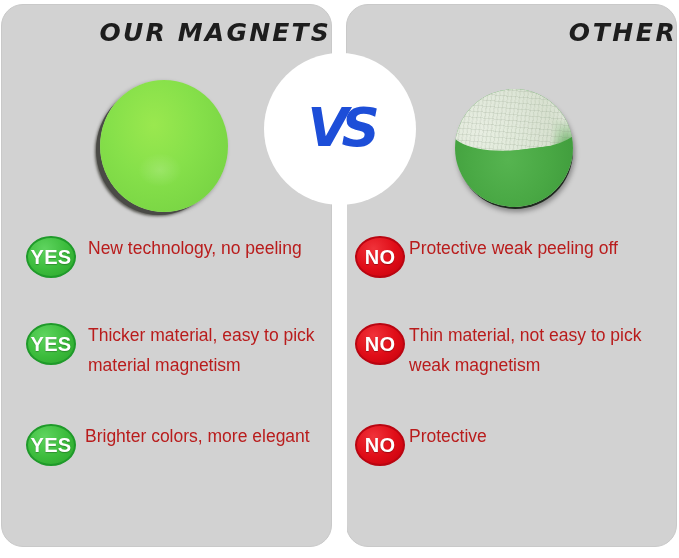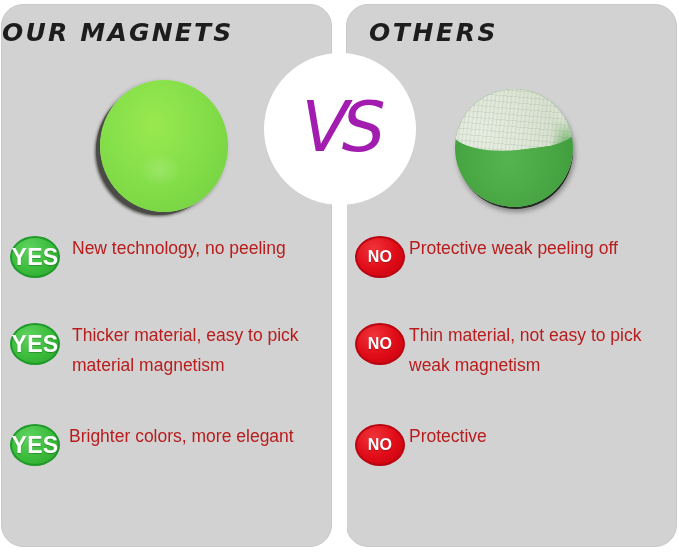--- a/index.html
+++ b/index.html
@@ -35,21 +35,21 @@
   }
   #panel-left  { left: 1px;   }
   #panel-right { left: 346px; }
 
   
   .panel-title {
     position: absolute;
     top: 13px;
     left: 0;
     width: 100%;
-    text-align: left;
+    text-align: right;
     font-family: "DejaVu Sans", sans-serif;
     font-size: 25px;
     font-weight: 600;
     font-style: italic;
     letter-spacing: 2.2px;
     color: #1d1d1d;
     white-space: nowrap;
   }
   #panel-right .panel-title { letter-spacing: 2.6px; padding-left: 22px; }
 
@@ -135,24 +135,24 @@
     height: 152px;
     border-radius: 50%;
     background: #ffffff;
     z-index: 5;
     display: flex;
     align-items: center;
     justify-content: center;
   }
   #vs-badge .vs-text {
     font-family: "DejaVu Sans", sans-serif;
-    font-size: 69px;
-    font-weight: normal;
+    font-size: 53px;
+    font-weight: bold;
     font-style: italic;
-    color: #a21caf;
+    color: #1d4ed8;
     letter-spacing: -7px;
     line-height: 1;
     transform: translateY(-2px);
   }
   #vs-stem {
     position: absolute;
     left: 333px;
     top: 190px;
     width: 14px;
     height: 360px;
@@ -186,28 +186,29 @@
     display: flex;
     align-items: center;
     justify-content: center;
     font-family: "Liberation Sans", sans-serif;
     font-weight: bold;
     color: #ffffff;
     box-sizing: border-box;
     margin-top: 3px;
   }
   .badge-yes {
-    font-size: 23px;
+    font-size: 20px;
     letter-spacing: 0.3px;
     background: radial-gradient(ellipse at 36% 28%, #5fd45f 0%, #3bbb3b 55%, #2ba42b 100%);
     border: 2px solid #1f9a2a;
     text-shadow: 0 1px 1px rgba(0,0,0,0.25);
+    margin-left: 16px;
   }
   .badge-no {
-    font-size: 16px;
+    font-size: 20px;
     letter-spacing: 0.3px;
     background: radial-gradient(ellipse at 36% 28%, #f0333a 0%, #e00d18 52%, #c4000c 100%);
     border: 2px solid #b90511;
     text-shadow: 0 1px 1px rgba(0,0,0,0.3);
   }
 
   .feature-text {
     font-family: "Liberation Sans", sans-serif;
     font-size: 17.5px;
     color: #b91c1c;

